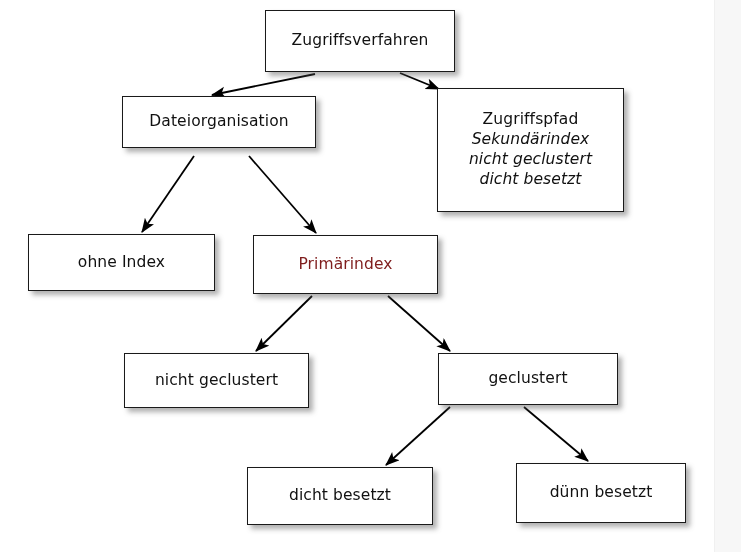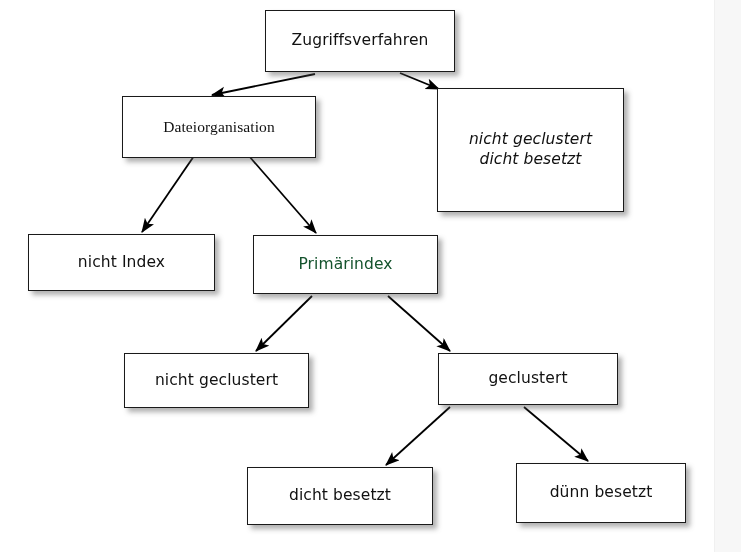--- a/index.html
+++ b/index.html
@@ -90,37 +90,39 @@
         <line x1="524" y1="407" x2="588" y2="461" stroke="#000000" stroke-width="1.8" marker-end="url(#arrowhead)"></line>
       </g>
   </svg>
 
   <div id="nodes">
       <div class="node" style="left: 265px; top: 10px; width: 190px; height: 62px; border-color: rgb(26, 26, 26); background: rgb(255, 255, 255); color: rgb(17, 17, 17);">
         <span class="lines">
           <span class="ln">Zugriffsverfahren</span>
         </span>
       </div>
-      <div class="node" style="left: 122px; top: 96px; width: 194px; height: 62px; border-color: rgb(26, 26, 26); background: rgb(255, 255, 255); color: rgb(17, 17, 17); font-family: Liberation Serif, serif;">
+      <div class="node" style="left: 122px; top: 96px; width: 194px; height: 52px; border-color: rgb(26, 26, 26); background: rgb(255, 255, 255); color: rgb(17, 17, 17);">
         <span class="lines">
           <span class="ln">Dateiorganisation</span>
         </span>
       </div>
       <div class="node" style="left: 437px; top: 88px; width: 187px; height: 124px; border-color: rgb(26, 26, 26); background: rgb(255, 255, 255); color: rgb(17, 17, 17);">
         <span class="lines">
+          <span class="ln">Zugriffspfad</span>
+          <span class="ln italic">Sekundärindex</span>
           <span class="ln italic">nicht geclustert</span>
           <span class="ln italic">dicht besetzt</span>
         </span>
       </div>
       <div class="node" style="left: 28px; top: 234px; width: 187px; height: 57px; border-color: rgb(26, 26, 26); background: rgb(255, 255, 255); color: rgb(17, 17, 17);">
         <span class="lines">
-          <span class="ln">nicht Index</span>
+          <span class="ln">ohne Index</span>
         </span>
       </div>
-      <div class="node" style="left: 253px; top: 235px; width: 185px; height: 59px; border-color: rgb(26, 26, 26); background: rgb(255, 255, 255); color: #14532d;">
+      <div class="node" style="left: 253px; top: 235px; width: 185px; height: 59px; border-color: rgb(26, 26, 26); background: rgb(255, 255, 255); color: #7f1d1d;">
         <span class="lines">
           <span class="ln">Primärindex</span>
         </span>
       </div>
       <div class="node" style="left: 124px; top: 353px; width: 185px; height: 55px; border-color: rgb(26, 26, 26); background: rgb(255, 255, 255); color: rgb(17, 17, 17);">
         <span class="lines">
           <span class="ln">nicht geclustert</span>
         </span>
       </div>
       <div class="node" style="left: 398px; top: 353px; width: 180px; height: 52px; border-color: rgb(26, 26, 26); background: rgb(255, 255, 255); color: rgb(17, 17, 17); margin-left: 40px;">

